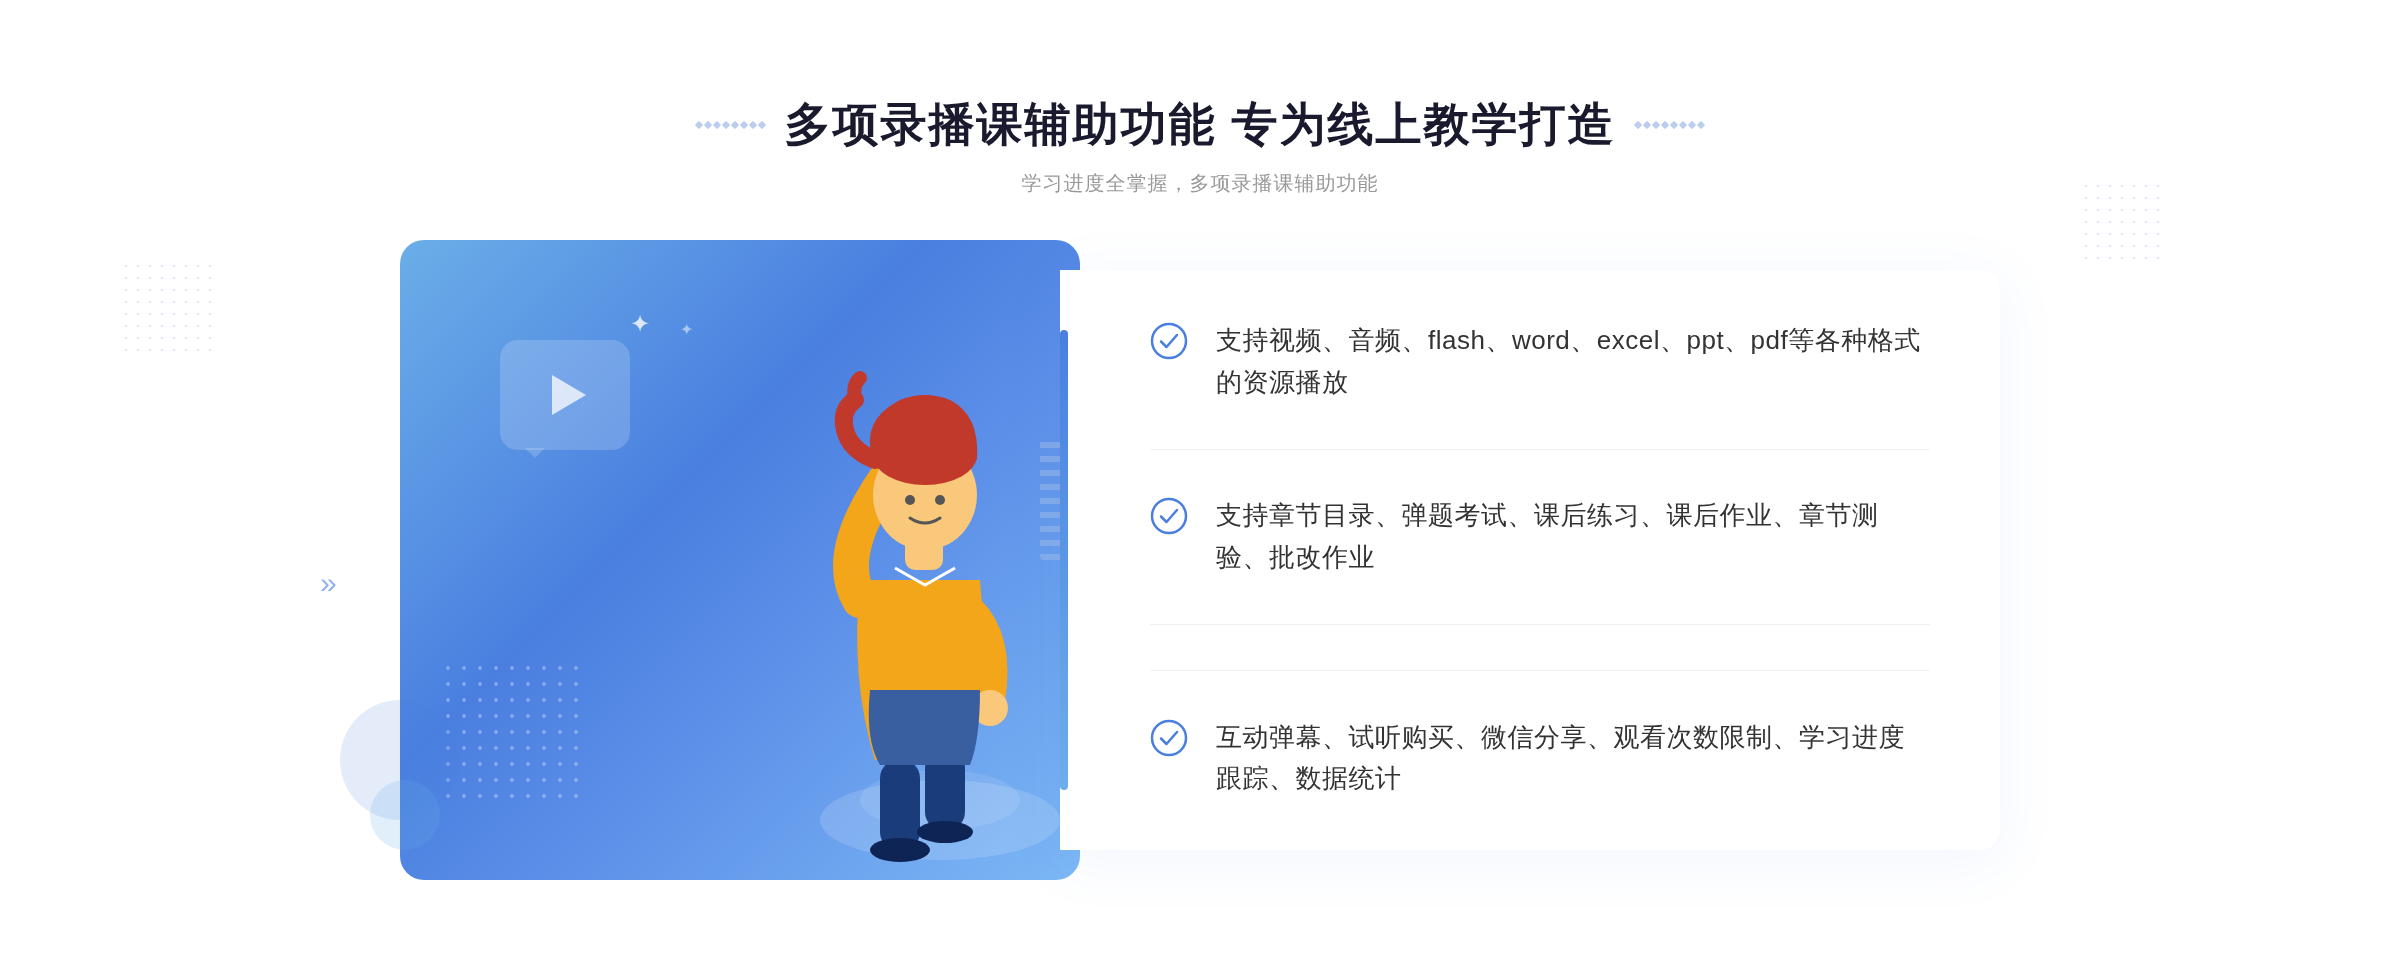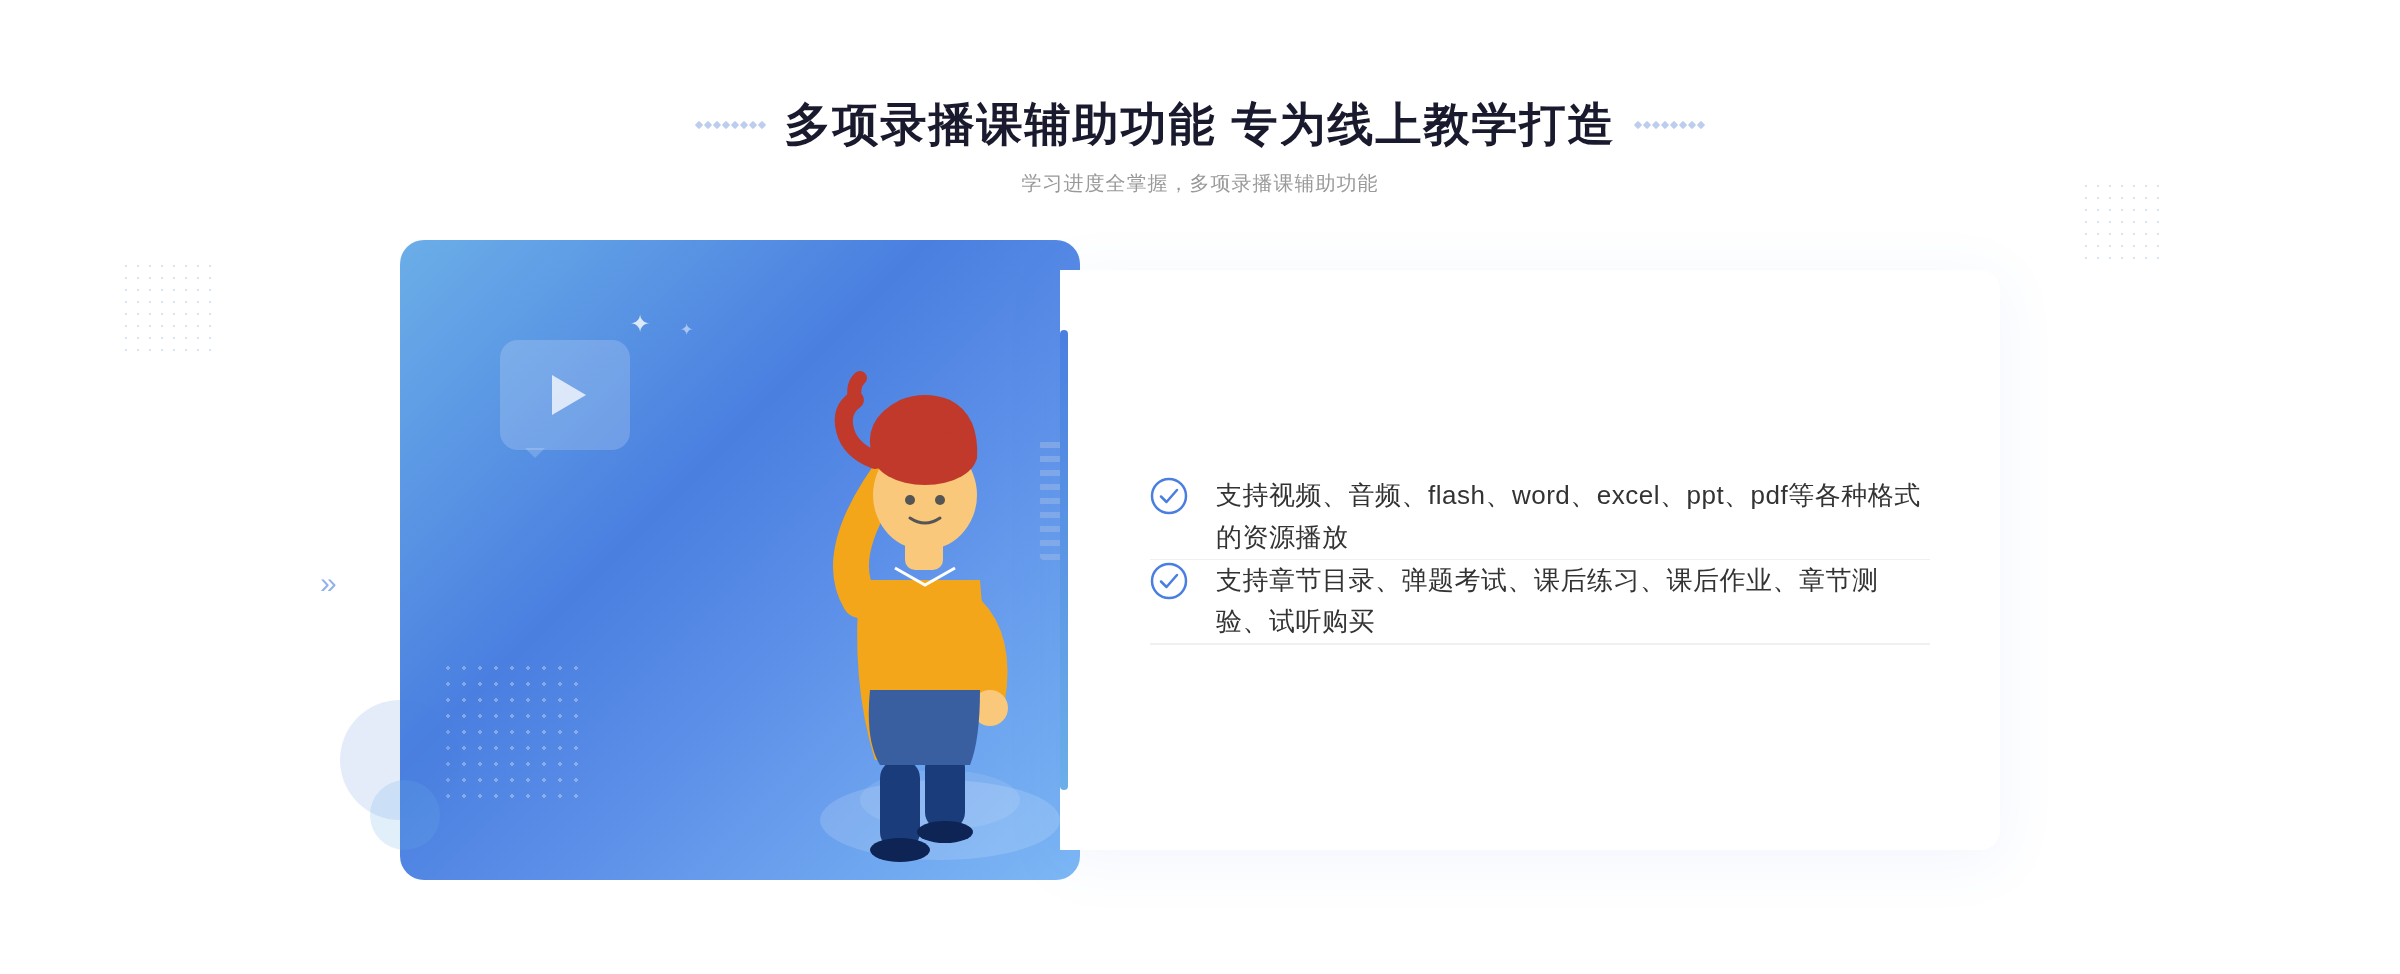--- a/index.html
+++ b/index.html
@@ -234,21 +234,21 @@
     
     .features-panel {
       flex: 1;
       background: #fff;
       border-radius: 0 20px 20px 0;
       padding: 50px 70px 50px 90px;
       margin-left: -20px;
       height: 580px;
       display: flex;
       flex-direction: column;
-      justify-content: center;
+      justify-content: space-between;
       box-shadow: 0 10px 60px rgba(74, 127, 224, 0.08);
       position: relative;
       z-index: 2;
     }
 
     .feature-item {
       display: flex;
       align-items: flex-start;
       gap: 28px;
     }
@@ -403,25 +403,34 @@
 
       <div class="feature-divider"></div>
 
       <div class="feature-item">
         <div class="check-icon">
           <svg viewBox="0 0 38 38" fill="none" xmlns="http://www.w3.org/2000/svg">
             <circle cx="19" cy="19" r="17" stroke="#4a7fe0" stroke-width="2.5"></circle>
             <path d="M11 19.5 L16.5 25 L27 13" stroke="#4a7fe0" stroke-width="2.5" stroke-linecap="round" stroke-linejoin="round"></path>
           </svg>
         </div>
-        <span class="feature-text">支持章节目录、弹题考试、课后练习、课后作业、章节测验、试听购买</span>
+        <span class="feature-text">支持章节目录、弹题考试、课后练习、课后作业、章节测验、批改作业</span>
       </div>
 
       <div class="feature-divider"></div>
 
 
       <div class="feature-divider"></div>
 
+      <div class="feature-item">
+        <div class="check-icon">
+          <svg viewBox="0 0 38 38" fill="none" xmlns="http://www.w3.org/2000/svg">
+            <circle cx="19" cy="19" r="17" stroke="#4a7fe0" stroke-width="2.5"></circle>
+            <path d="M11 19.5 L16.5 25 L27 13" stroke="#4a7fe0" stroke-width="2.5" stroke-linecap="round" stroke-linejoin="round"></path>
+          </svg>
+        </div>
+        <span class="feature-text">互动弹幕、试听购买、微信分享、观看次数限制、学习进度跟踪、数据统计</span>
+      </div>
 
     </div>
   </div>
 
 </div>
 
 </body></html>

